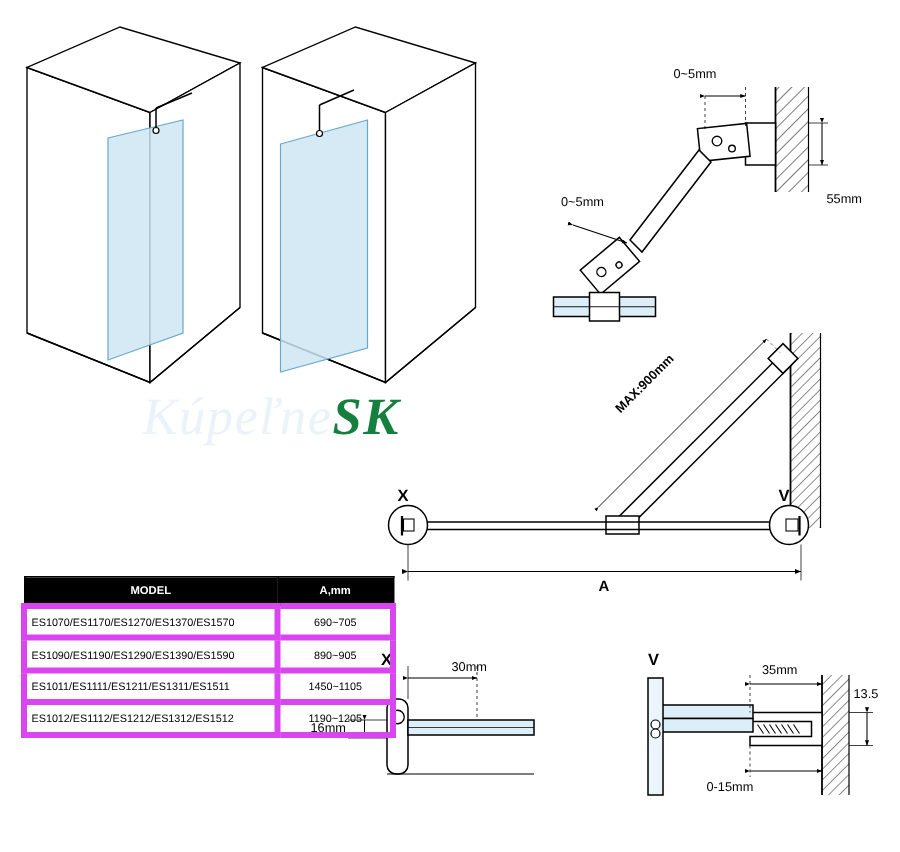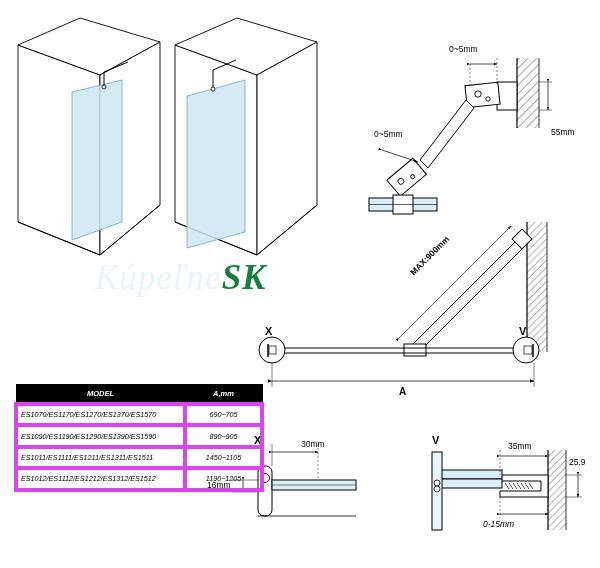--- a/index.html
+++ b/index.html
@@ -1,21 +1,21 @@
 <!DOCTYPE html>
 <html><head>
 <meta charset="utf-8">
 <style>
   html,body{margin:0;padding:0;background:#ffffff;}
   body{width:600px;height:568px;position:relative;font-family:"Liberation Sans",sans-serif;overflow:hidden;}
   .root{position:absolute;left:0;top:0;width:600px;height:568px;}
   svg{display:block;}
   .wm{position:absolute;left:95px;top:258px;font-size:35px;color:#eaf3fa;font-style:italic;font-family:"Liberation Serif",serif;letter-spacing:1px;user-select:none;}
   .wm b{color:#15803d;margin-top:24px;}
-  table.models{position:absolute;left:14px;top:384px;width:250px;border-collapse:collapse;font-size:7.2px;font-style:italic;}
+  table.models{position:absolute;left:14px;top:384px;width:250px;border-collapse:collapse;font-size:7.2px;}
   table.models th{background:#000000;color:#ffffff;font-weight:bold;border:1px solid #000;padding:4px 2px;text-align:center;font-size:7.5px;}
   table.models td{border:4px solid #d946ef;padding:4.2px 3px;text-align:left;color:#000;}
   table.models td.col-a{text-align:center;}
   .lbl{position:absolute;font-size:8.5px;color:#000;white-space:nowrap;}
   .lbl.b{font-weight:bold;}
 </style>
 </head>
 <body>
 
 <div class="root">
@@ -193,22 +193,22 @@
 
   <div class="lbl b" style="left:265px;top:325px;font-size:11px;">X</div>
   <div class="lbl b" style="left:519px;top:325px;font-size:11px;">V</div>
 
   <div class="lbl b" style="left:254px;top:434px;font-size:11px;">X</div>
   <div class="lbl b" style="left:432px;top:434px;font-size:11px;">V</div>
 
   <div class="lbl" style="left:281px;top:439px;margin-left:20px;">30mm</div>
   <div class="lbl" style="left:207px;top:480px;">16mm</div>
   <div class="lbl" style="left:508px;top:441px;">35mm</div>
-  <div class="lbl" style="left:569px;top:457px;">25.9</div>
-  <div class="lbl" style="left:483px;top:519px;font-style:italic;">0-15mm</div>
+  <div class="lbl" style="left:569px;top:457px;">13.5</div>
+  <div class="lbl" style="left:471px;top:519px;">0-15mm</div>
 
   <table class="models">
     <thead>
       <tr>
         <th>MODEL</th>
         <th style="width:72px;">A,mm</th>
       </tr>
     </thead>
     <tbody id="model-rows">
         <tr>

